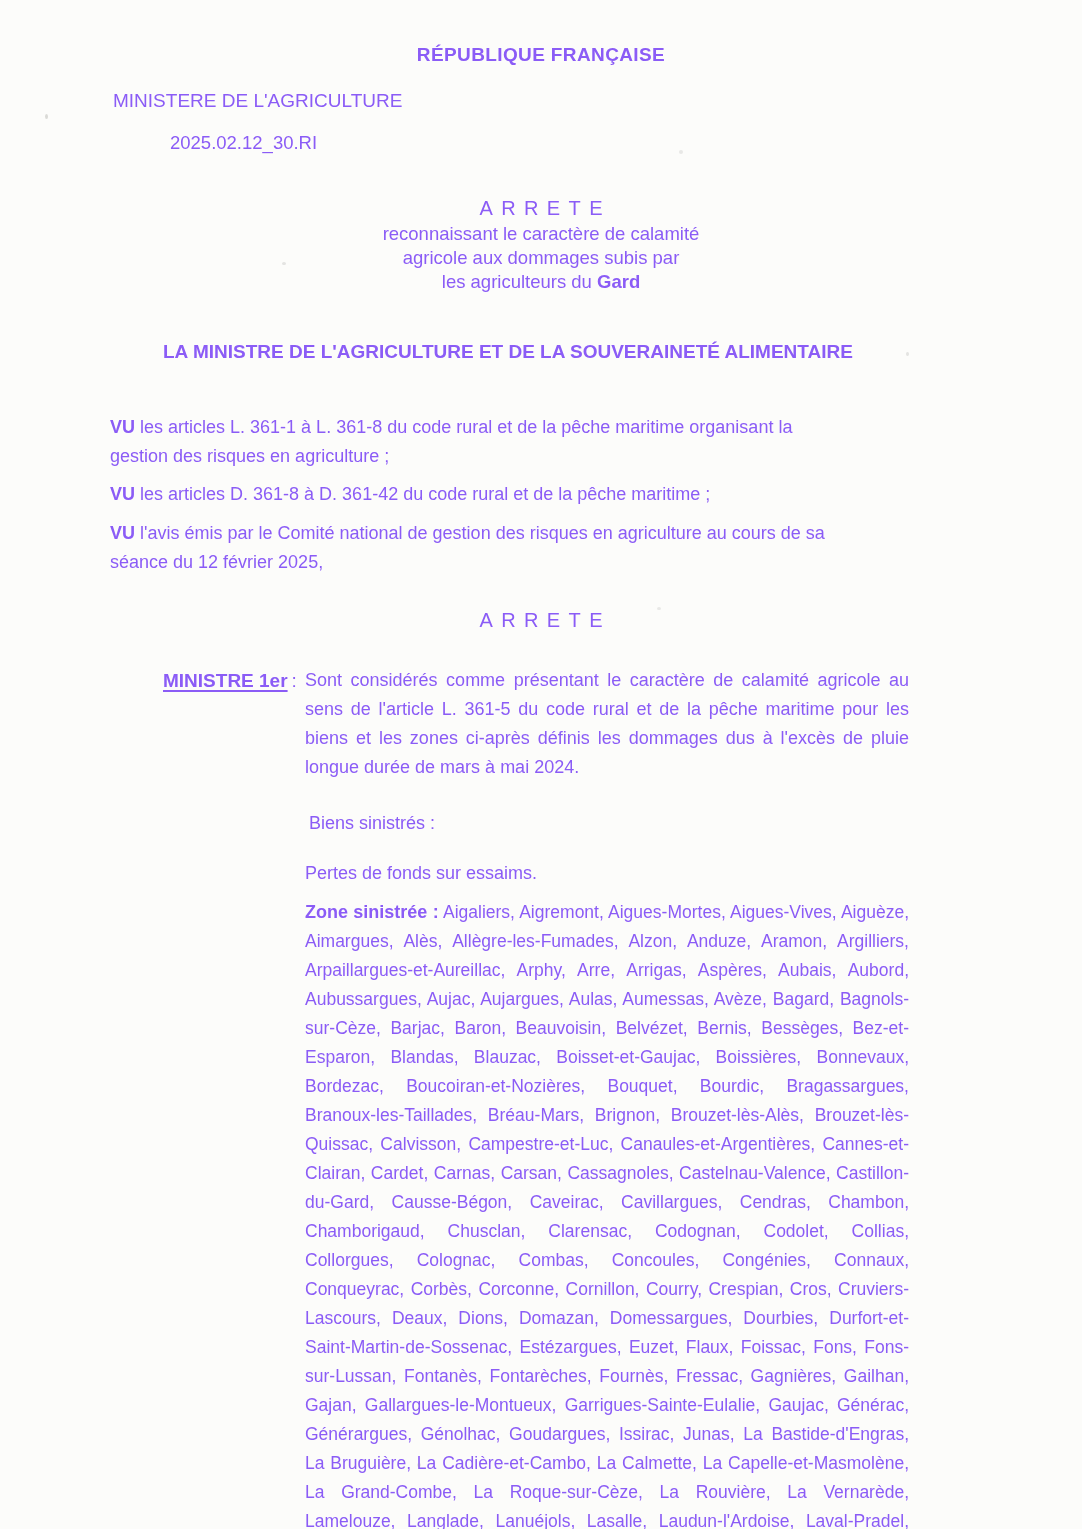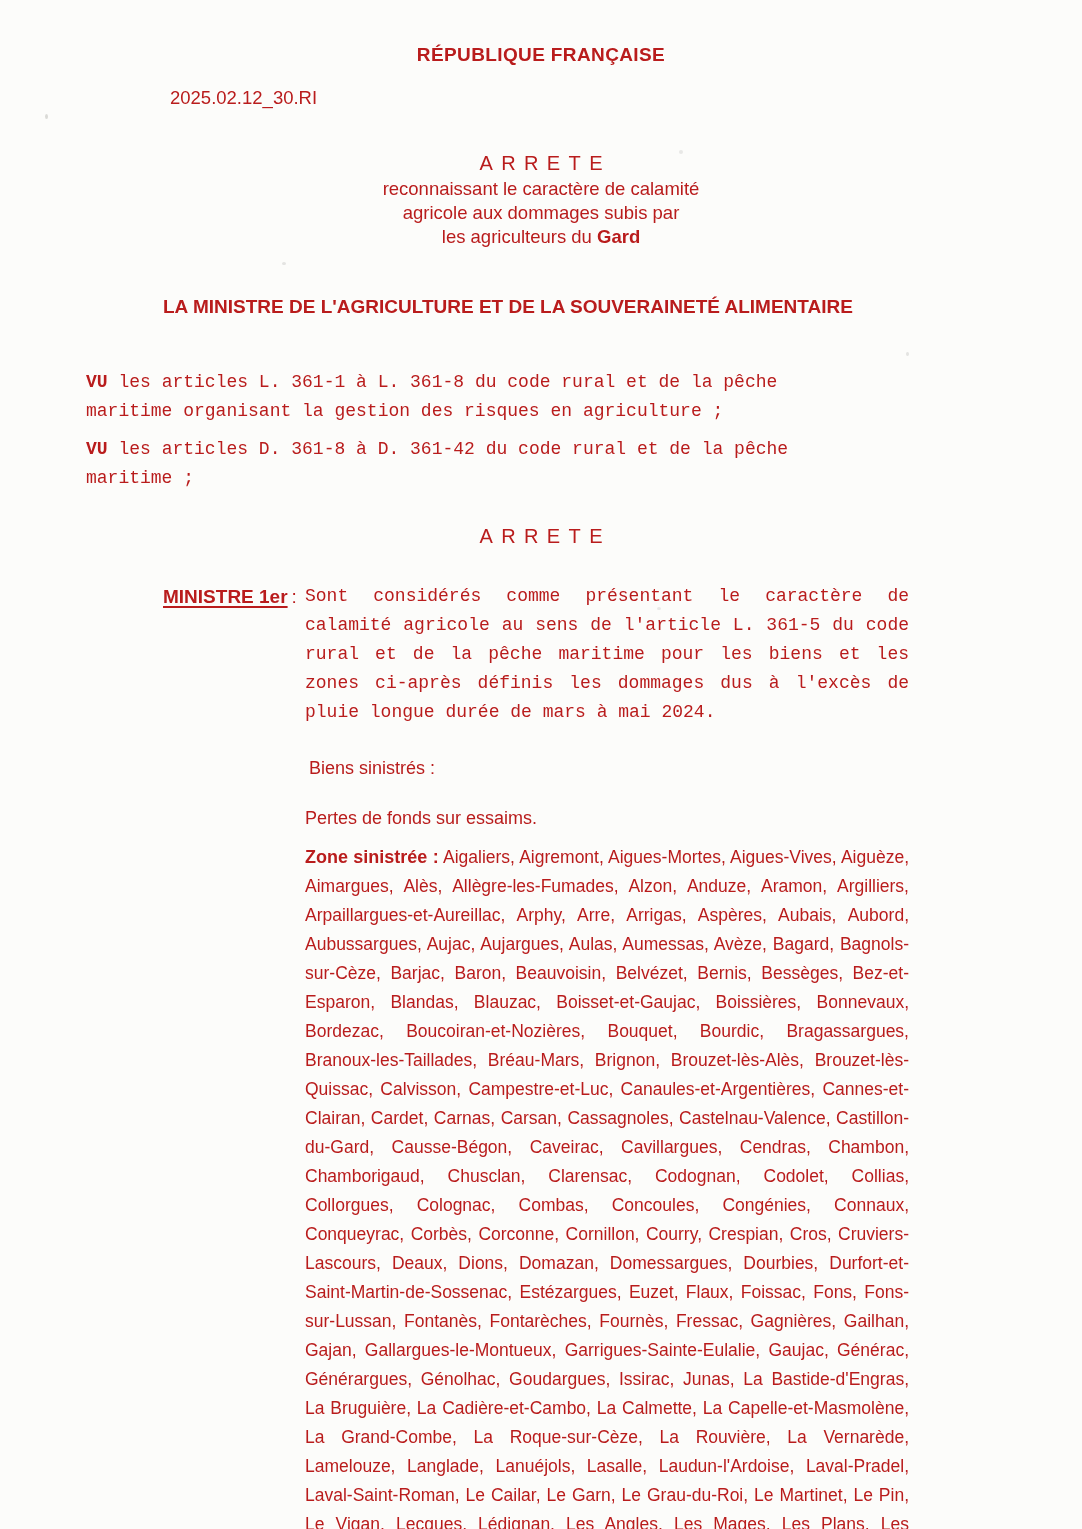--- a/index.html
+++ b/index.html
@@ -3,21 +3,21 @@
 <meta charset="utf-8">
 <style>
   html, body { margin: 0; padding: 0; background: #e8e8e8; }
   .page {
     position: relative;
     width: 1082px;
     height: 1529px;
     margin: 0 auto;
     background: #fcfcfa;
     overflow: hidden;
-    color: #b91c1c;
+    color: #8b5cf6;
     font-family: "Liberation Sans", "DejaVu Sans", sans-serif;
     font-size: 18px;
     line-height: 29px;
     -webkit-font-smoothing: antialiased;
   }
   .republic {
     padding-top: 42px;
     text-align: center;
     font-weight: bold;
     font-size: 19px;
@@ -46,21 +46,21 @@
     line-height: 28px;
     letter-spacing: 0.42em;
     text-indent: 0.42em; 
   }
   .authority {
     margin: 43px 0 0 163px;
     font-weight: bold;
     font-size: 19px;
     line-height: 29px;
   }
-  .visas { margin-left: 86px; width: 744px; font-family: Liberation Mono, monospace; }
+  .visas { margin-left: 110px; width: 744px; }
   .visa { margin: 0; }
   .visa-1 { margin-top: 47px; }
   .visa-2 { margin-top: 9px; }
   .visa-3 { margin-top: 10px; }
   .decree-heading {
     margin-top: 29px;
     text-align: center;
   }
   .article {
     display: flex;
@@ -77,21 +77,20 @@
   .article-label-cell .u {
     text-decoration: underline;
     text-decoration-thickness: 2px;
     text-underline-offset: 3px;
   }
   .article-label-cell .sep { margin-left: 4px; font-weight: normal; }
   .article-body-cell { flex: 1; }
   .article-text {
     margin: 0;
     text-align: justify;
-    font-family: Liberation Mono, monospace;
   }
   .biens-label {
     margin: 27px 0 0 4px;
     font-weight: normal;
   }
   .pertes { margin: 21px 0 0 0; }
   .zone {
     margin: 10px 0 0 0;
     text-align: justify;
     font-size: 17.5px;
@@ -113,36 +112,38 @@
   .speck.s6 { left: 417px; top: 1463px; width: 4px; height: 4px; opacity: 0.2; }
 </style>
 </head>
 <body>
 
 <div class="page">
 
   <div class="republic">RÉPUBLIQUE FRANÇAISE</div>
 
   <div class="ministry">
+    <div>MINISTERE DE L'AGRICULTURE</div>
   </div>
 
   <div class="ref">2025.02.12_30.RI</div>
 
   <div class="title-block">
     <div class="spread-heading">ARRETE</div>
     <div>reconnaissant le caractère de calamité</div>
     <div>agricole aux dommages subis par</div>
     <div><span>les agriculteurs du</span> <b>Gard</b></div>
   </div>
 
   <div class="authority">LA MINISTRE DE L'AGRICULTURE ET DE LA SOUVERAINETÉ ALIMENTAIRE</div>
 
   <div class="visas">
     <p class="visa visa-1"><b>VU</b> <span>les articles L. 361-1 à L. 361-8 du code rural et de la pêche maritime organisant la gestion des risques en agriculture ;</span></p>
     <p class="visa visa-2"><b>VU</b> <span>les articles D. 361-8 à D. 361-42 du code rural et de la pêche maritime ;</span></p>
+    <p class="visa visa-3"><b>VU</b> <span>l'avis émis par le Comité national de gestion des risques en agriculture au cours de sa séance du 12 février 2025,</span></p>
   </div>
 
   <div class="decree-heading spread-heading">ARRETE</div>
 
   <div class="article">
     <div class="article-label-cell"><span class="u">MINISTRE 1er</span><span class="sep">:</span></div>
 
     <div class="article-body-cell">
       <p class="article-text">Sont considérés comme présentant le caractère de calamité agricole au sens de l'article L. 361-5 du code rural et de la pêche maritime pour les biens et les zones ci-après définis les dommages dus à l'excès de pluie longue durée de mars à mai 2024.</p>
 

